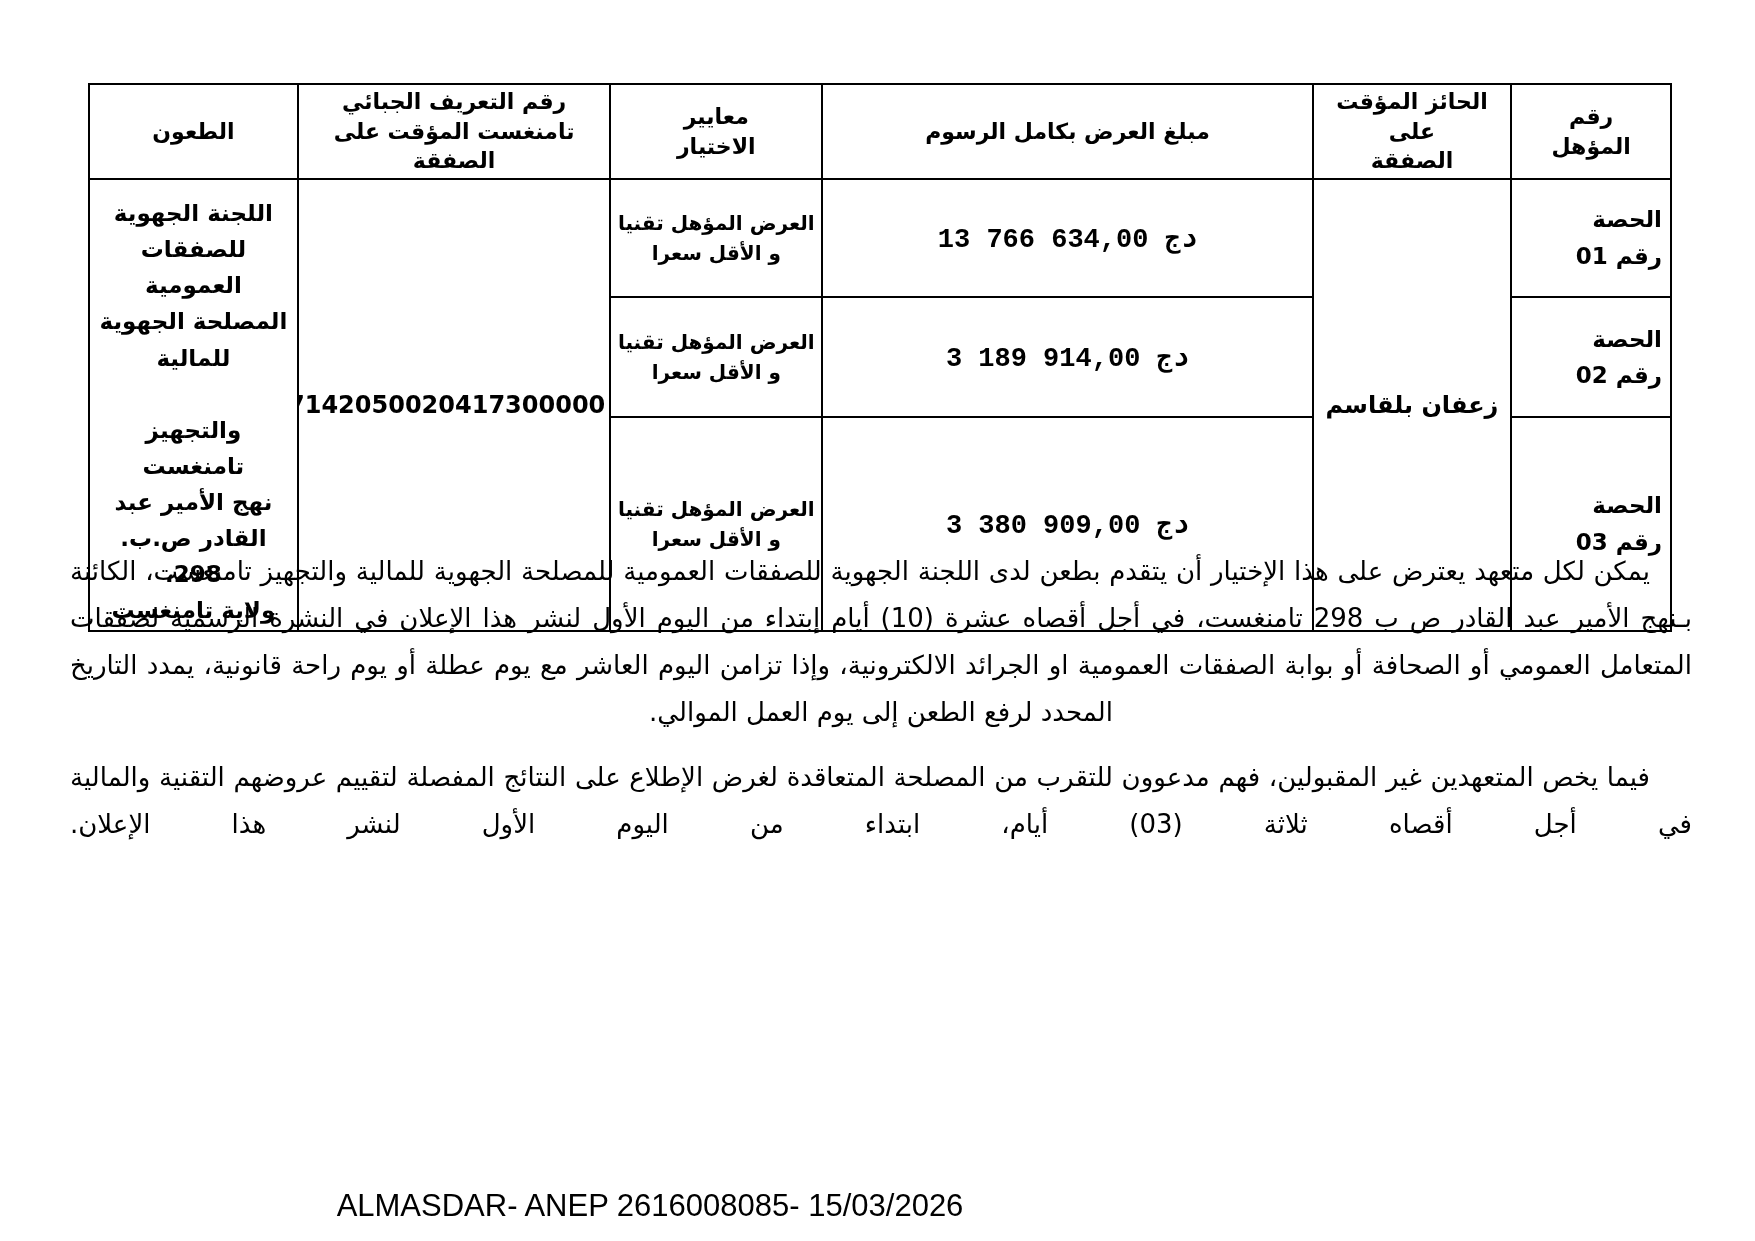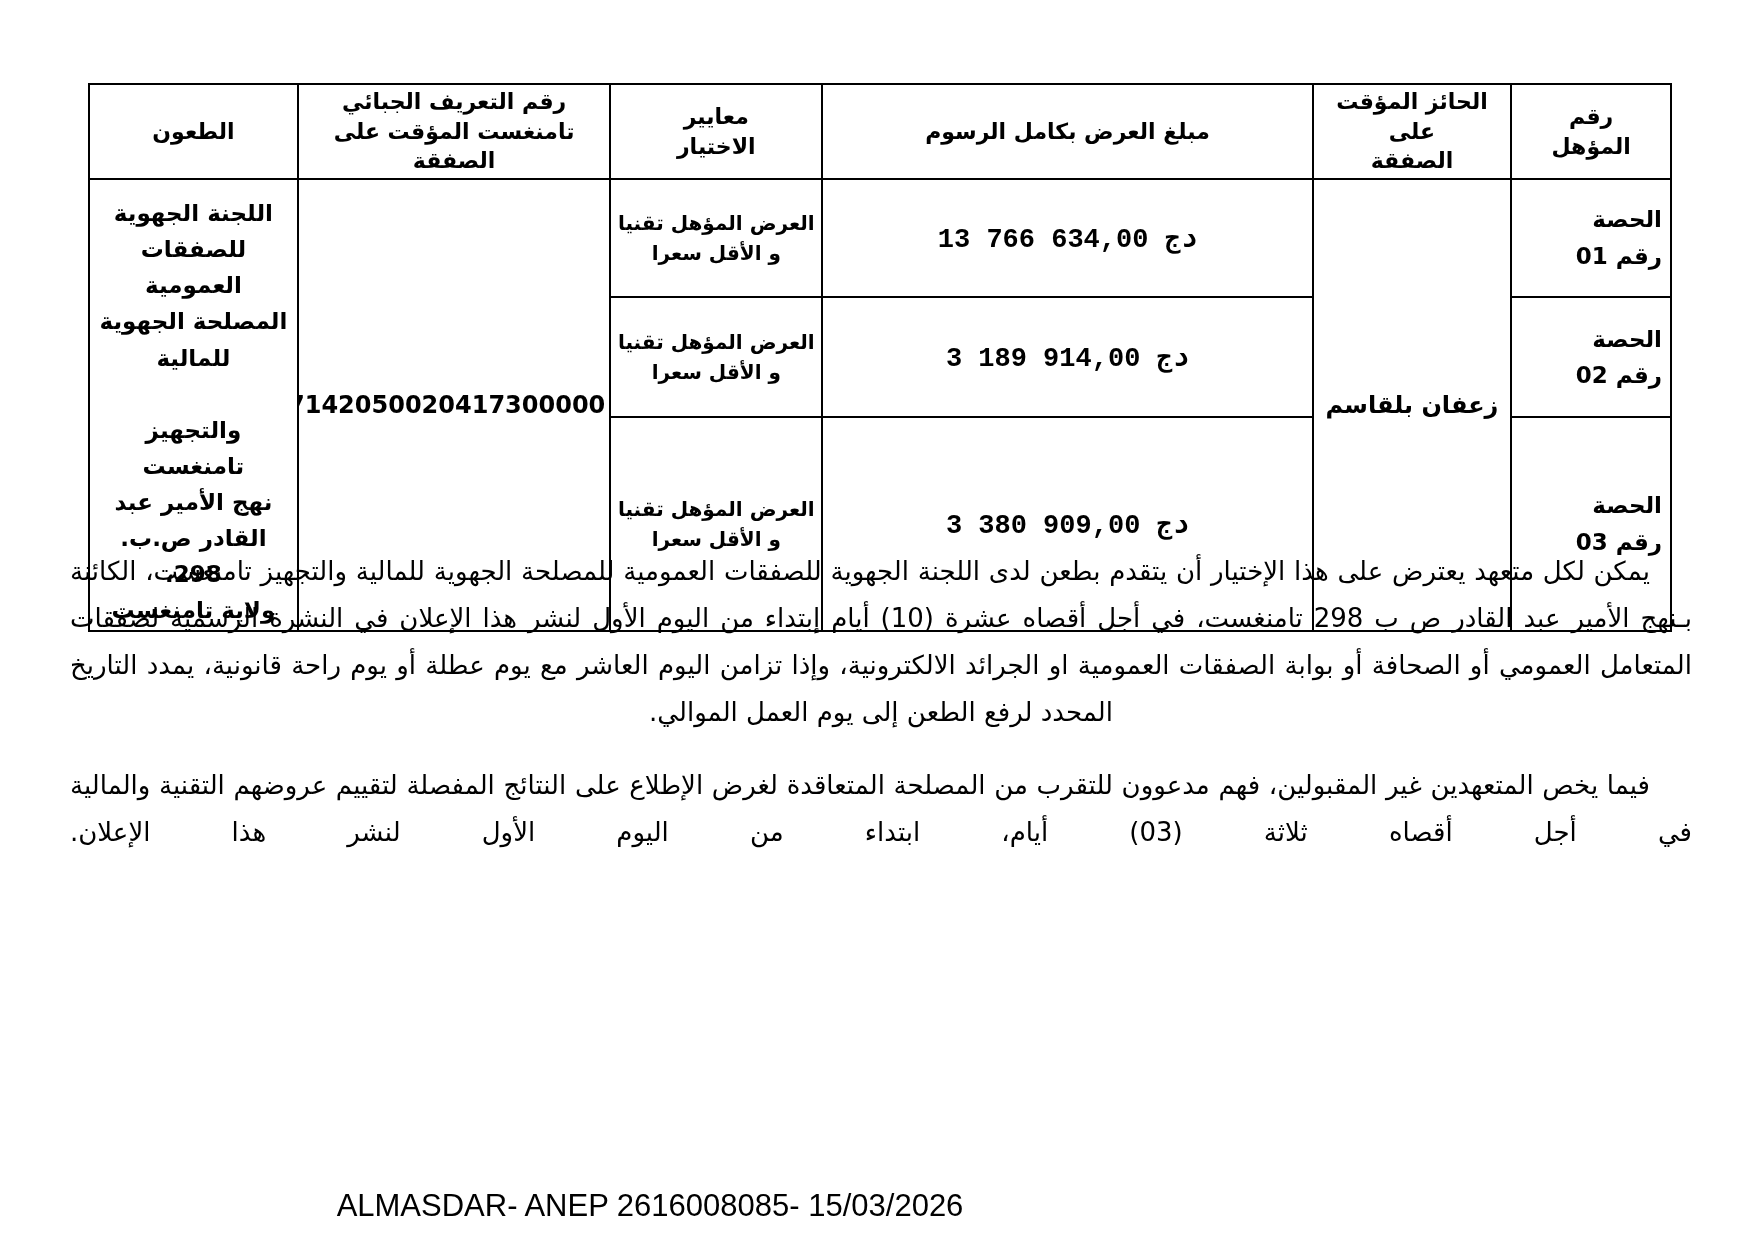--- a/index.html
+++ b/index.html
@@ -81,21 +81,21 @@
   .paragraphs p {
     margin: 0;
     line-height: 47px;
     text-align: justify;
   }
   p.p1 {
     text-indent: 42px;
     text-align-last: center;
   }
   p.p2 {
-    margin-top: 26px;
+    margin-top: 18px;
     text-indent: 42px;
     text-align-last: justify;
   }
 
   
   .footer {
     position: absolute;
     top: 1188px;
     left: 650px;
     transform: translateX(-50%);

